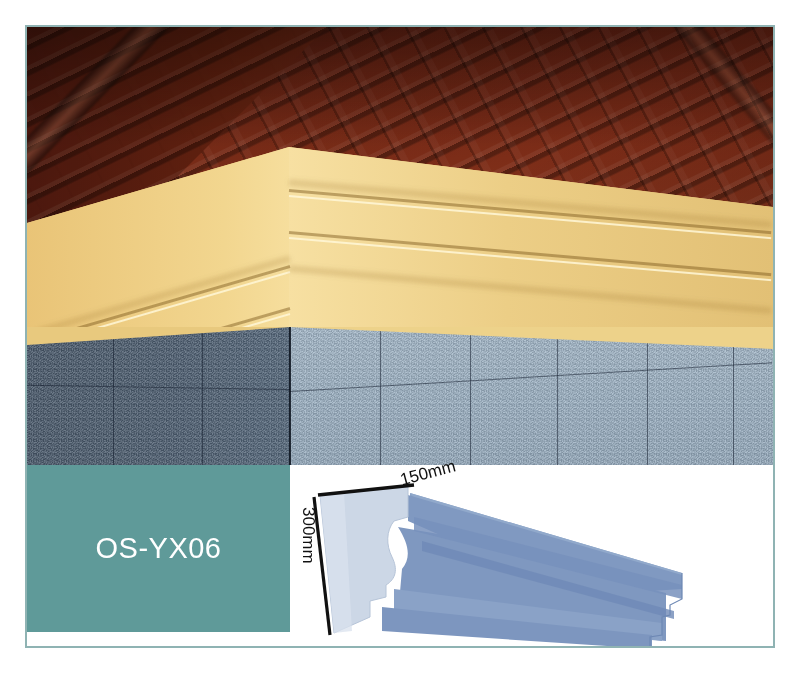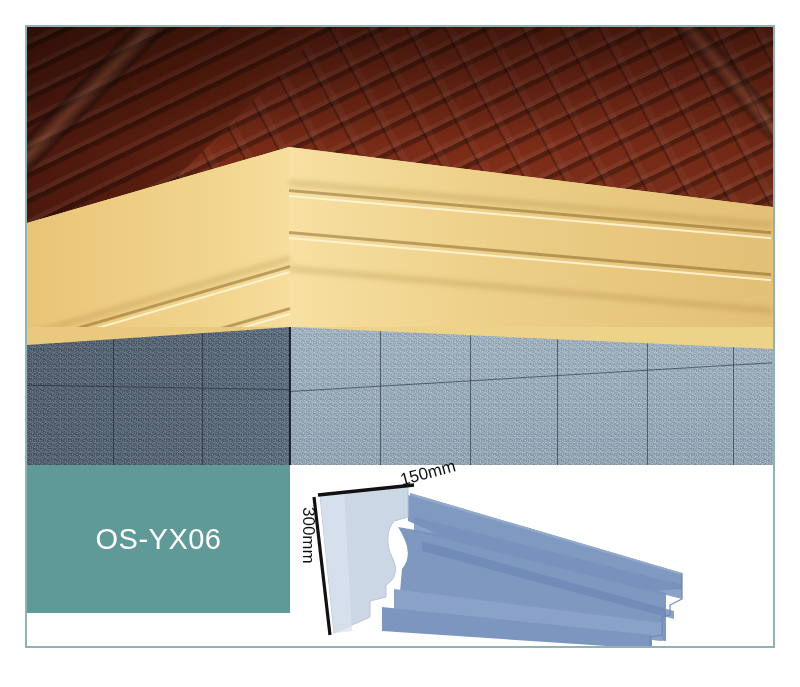--- a/index.html
+++ b/index.html
@@ -228,21 +228,21 @@
   #bottom {
     position: absolute;
     left: 0;
     top: 438px;
     width: 746px;
     height: 181px;
   }
   #label-panel {
     position: absolute;
     left: 0; top: 0;
-    width: 263px; height: 148px;
+    width: 263px; height: 167px;
     background: #5f9a99;
     display: flex;
     align-items: center;
     justify-content: center;
   }
   #label-text {
     color: #ffffff;
     font-size: 29px;
     letter-spacing: .5px;
     font-family: "Liberation Sans", sans-serif;

